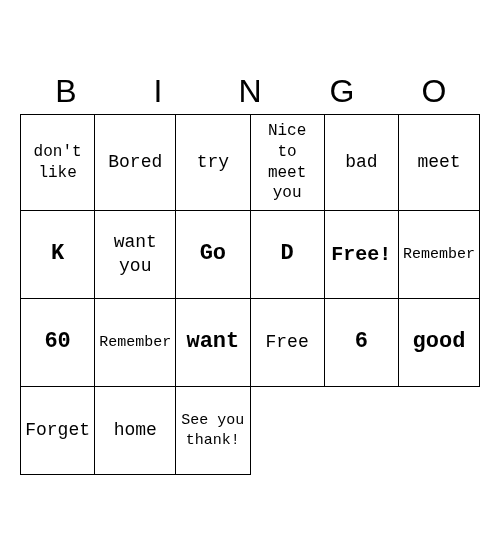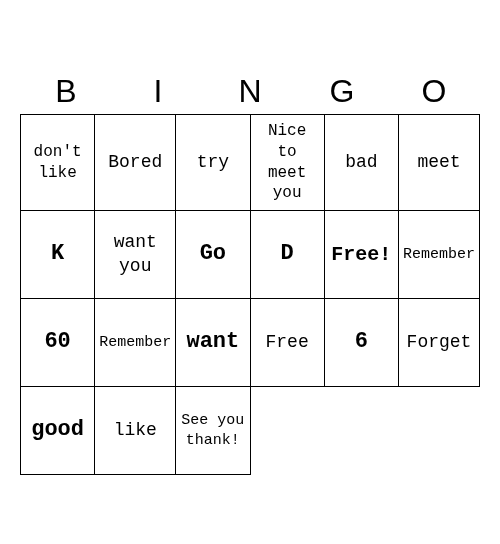--- a/index.html
+++ b/index.html
@@ -95,18 +95,18 @@
       <div class="bingo-cell ">want you</div>
       <div class="bingo-cell large-text">Go</div>
       <div class="bingo-cell large-text">D</div>
       <div class="bingo-cell free-cell">Free!</div>
       <div class="bingo-cell small-text">Remember</div>
       <div class="bingo-cell large-text">60</div>
       <div class="bingo-cell small-text">Remember</div>
       <div class="bingo-cell large-text">want</div>
       <div class="bingo-cell ">Free</div>
       <div class="bingo-cell large-text">6</div>
+      <div class="bingo-cell large-text">good</div>
       <div class="bingo-cell ">Forget</div>
-      <div class="bingo-cell large-text">good</div>
-      <div class="bingo-cell ">like</div>
+      <div class="bingo-cell ">home</div>
       <div class="bingo-cell small-text">See you thank!</div>
     </div>
 </div>
 
 </body></html>

